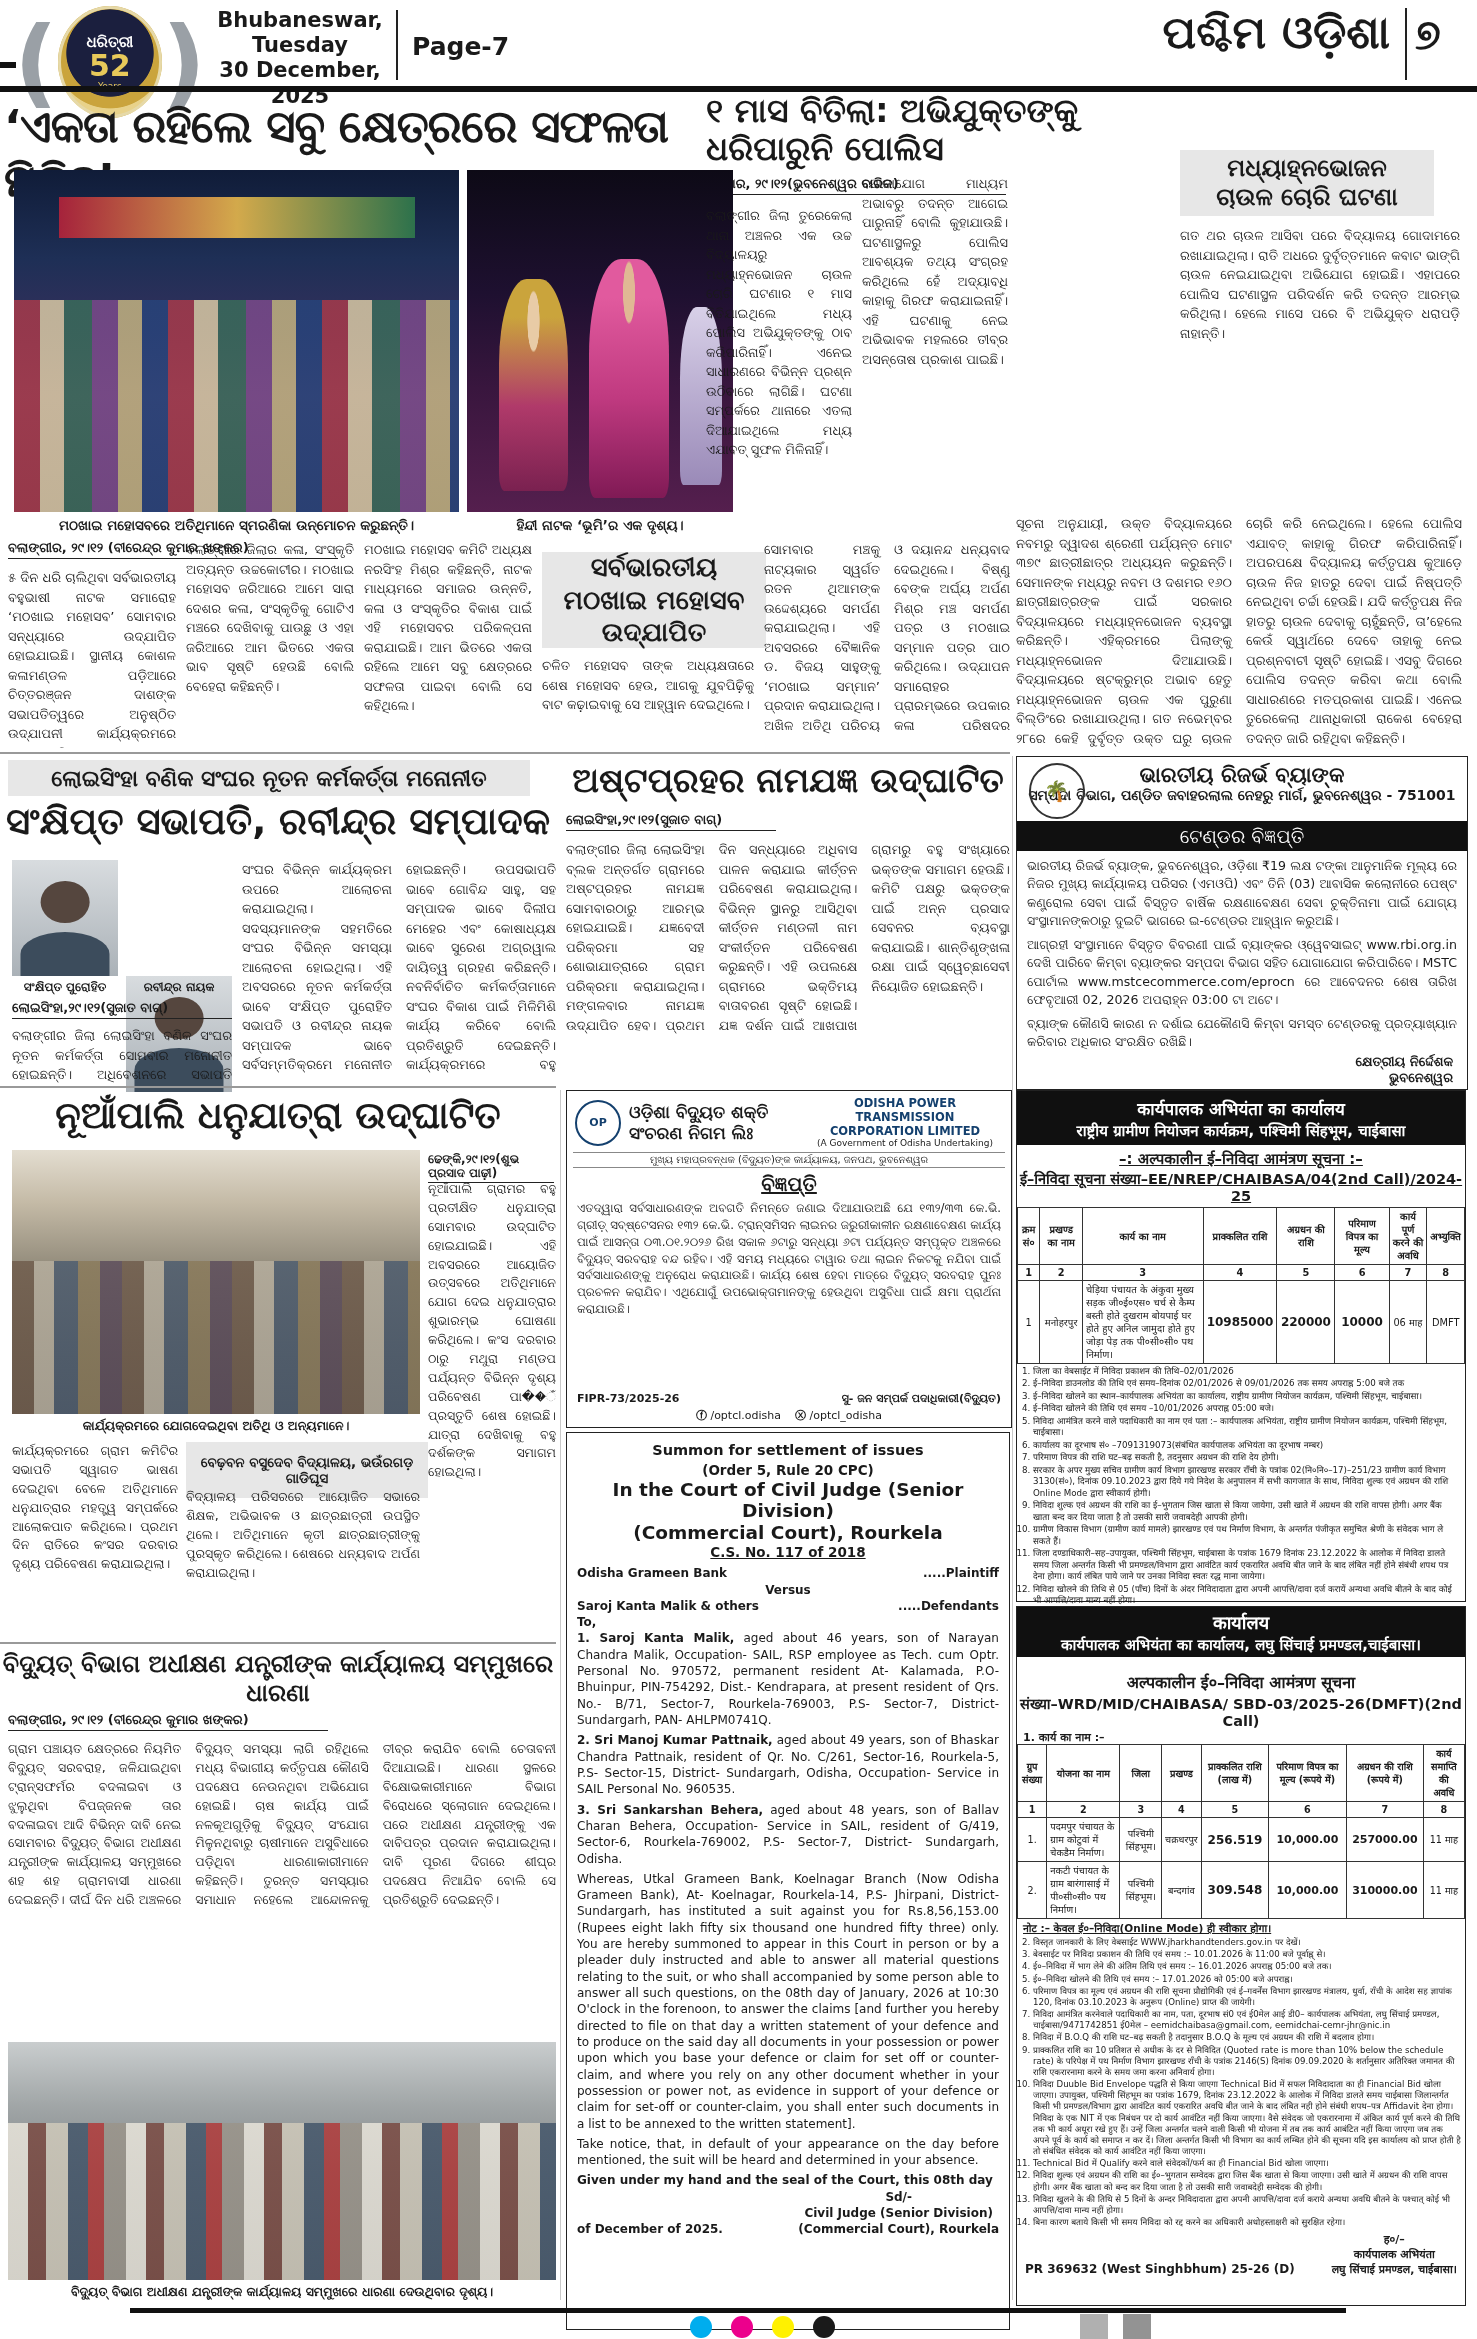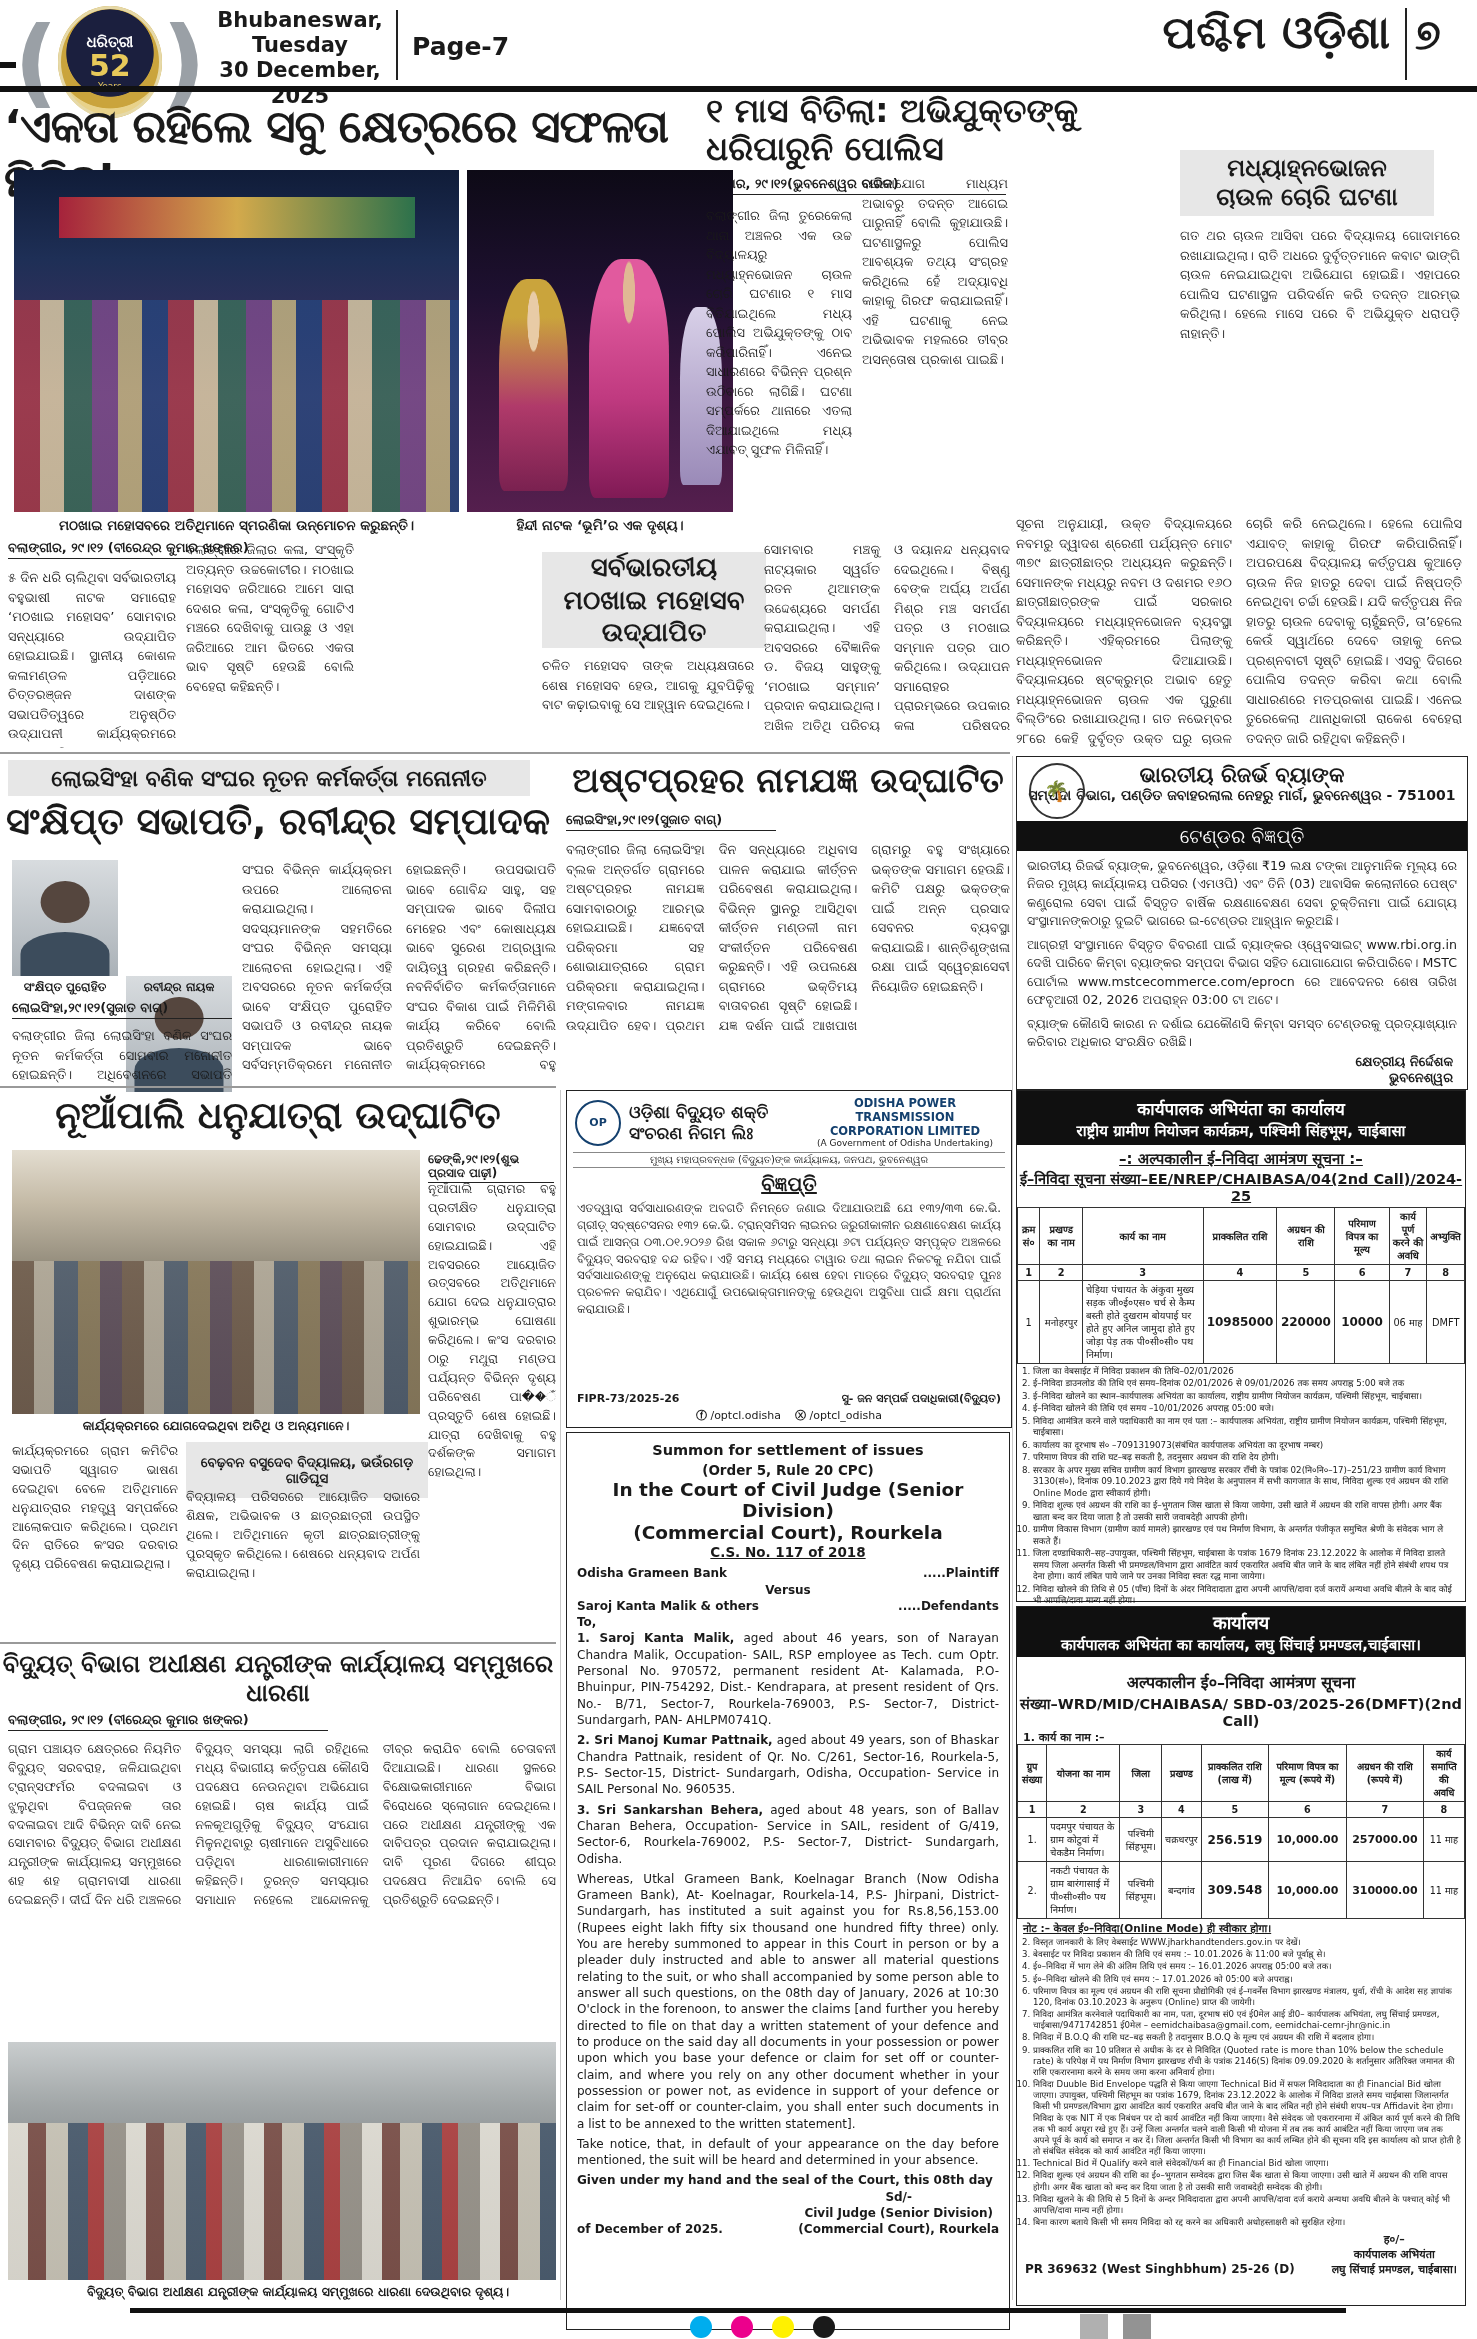--- a/index.html
+++ b/index.html
@@ -104,20 +104,21 @@
   <div class="abs caption" style="left:467px;top:517px;width:266px;">ହିନ୍ଦୀ ନାଟକ ‘ଭୂମି’ର ଏକ ଦୃଶ୍ୟ।</div>
 
   <div class="abs odia-body" style="left:706px;top:206px;width:146px;height:300px;overflow:hidden;">ବଲାଙ୍ଗୀର ଜିଲା ତୁରେକେଲା ଥାନା ଅଞ୍ଚଳର ଏକ ଉଚ୍ଚ ବିଦ୍ୟାଳୟରୁ ମଧ୍ୟାହ୍ନଭୋଜନ ଚାଉଳ ଚୋରି ଘଟଣାର ୧ ମାସ ବିତିଯାଇଥିଲେ ମଧ୍ୟ ପୋଲିସ ଅଭିଯୁକ୍ତଙ୍କୁ ଠାବ କରିପାରିନାହିଁ। ଏନେଇ ସାଧାରଣରେ ବିଭିନ୍ନ ପ୍ରଶ୍ନ ଉଠିବାରେ ଲାଗିଛି। ଘଟଣା ସମ୍ପର୍କରେ ଥାନାରେ ଏତଲା ଦିଆଯାଇଥିଲେ ମଧ୍ୟ ଏଯାବତ୍ ସୁଫଳ ମିଳିନାହିଁ।</div>
   <div class="abs odia-body" style="left:862px;top:174px;width:146px;height:332px;overflow:hidden;">ଯୋଗାଯୋଗ ମାଧ୍ୟମ ଅଭାବରୁ ତଦନ୍ତ ଆଗେଇ ପାରୁନାହିଁ ବୋଲି କୁହାଯାଉଛି। ଘଟଣାସ୍ଥଳରୁ ପୋଲିସ ଆବଶ୍ୟକ ତଥ୍ୟ ସଂଗ୍ରହ କରିଥିଲେ ହେଁ ଅଦ୍ୟାବଧି କାହାକୁ ଗିରଫ କରାଯାଇନାହିଁ। ଏହି ଘଟଣାକୁ ନେଇ ଅଭିଭାବକ ମହଲରେ ତୀବ୍ର ଅସନ୍ତୋଷ ପ୍ରକାଶ ପାଇଛି।</div>
   <div class="abs odia-body" style="left:1180px;top:226px;width:280px;height:280px;overflow:hidden;">ଗତ ଥର ଚାଉଳ ଆସିବା ପରେ ବିଦ୍ୟାଳୟ ଗୋଦାମରେ ରଖାଯାଇଥିଲା। ରାତି ଅଧରେ ଦୁର୍ବୃତ୍ତମାନେ କବାଟ ଭାଙ୍ଗି ଚାଉଳ ନେଇଯାଇଥିବା ଅଭିଯୋଗ ହୋଇଛି। ଏହାପରେ ପୋଲିସ ଘଟଣାସ୍ଥଳ ପରିଦର୍ଶନ କରି ତଦନ୍ତ ଆରମ୍ଭ କରିଥିଲା। ହେଲେ ମାସେ ପରେ ବି ଅଭିଯୁକ୍ତ ଧରାପଡ଼ି ନାହାନ୍ତି।</div>
   <div class="abs odia-body cols2" style="left:1016px;top:514px;width:446px;height:236px;overflow:hidden;">ସୂଚନା ଅନୁଯାୟୀ, ଉକ୍ତ ବିଦ୍ୟାଳୟରେ ନବମରୁ ଦ୍ୱାଦଶ ଶ୍ରେଣୀ ପର୍ଯ୍ୟନ୍ତ ମୋଟ ୩୭୯ ଛାତ୍ରୀଛାତ୍ର ଅଧ୍ୟୟନ କରୁଛନ୍ତି। ସେମାନଙ୍କ ମଧ୍ୟରୁ ନବମ ଓ ଦଶମର ୧୬୦ ଛାତ୍ରୀଛାତ୍ରଙ୍କ ପାଇଁ ସରକାର ବିଦ୍ୟାଳୟରେ ମଧ୍ୟାହ୍ନଭୋଜନ ବ୍ୟବସ୍ଥା କରିଛନ୍ତି। ଏହିକ୍ରମରେ ପିଲାଙ୍କୁ ମଧ୍ୟାହ୍ନଭୋଜନ ଦିଆଯାଉଛି। ବିଦ୍ୟାଳୟରେ ଷ୍ଟକ୍‌ରୁମ୍‌ର ଅଭାବ ହେତୁ ମଧ୍ୟାହ୍ନଭୋଜନ ଚାଉଳ ଏକ ପୁରୁଣା ବିଲ୍ଡିଂରେ ରଖାଯାଉଥିଲା। ଗତ ନଭେମ୍ବର ୨୮ରେ କେହି ଦୁର୍ବୃତ୍ତ ଉକ୍ତ ଘରୁ ଚାଉଳ ଚୋରି କରି ନେଇଥିଲେ। ହେଲେ ପୋଲିସ ଏଯାବତ୍ କାହାକୁ ଗିରଫ କରିପାରିନାହିଁ। ଅପରପକ୍ଷେ ବିଦ୍ୟାଳୟ କର୍ତ୍ତୃପକ୍ଷ କୁଆଡ଼େ ଚାଉଳ ନିଜ ହାତରୁ ଦେବା ପାଇଁ ନିଷ୍ପତ୍ତି ନେଇଥିବା ଚର୍ଚ୍ଚା ହେଉଛି। ଯଦି କର୍ତ୍ତୃପକ୍ଷ ନିଜ ହାତରୁ ଚାଉଳ ଦେବାକୁ ଚାହୁଁଛନ୍ତି, ତା’ହେଲେ କେଉଁ ସ୍ୱାର୍ଥରେ ଦେବେ ତାହାକୁ ନେଇ ପ୍ରଶ୍ନବାଚୀ ସୃଷ୍ଟି ହୋଇଛି। ଏସବୁ ଦିଗରେ ପୋଲିସ ତଦନ୍ତ କରିବା କଥା ବୋଲି ସାଧାରଣରେ ମତପ୍ରକାଶ ପାଇଛି। ଏନେଇ ତୁରେକେଲା ଥାନାଧିକାରୀ ରାକେଶ ବେହେରା ତଦନ୍ତ ଜାରି ରହିଥିବା କହିଛନ୍ତି।</div>
 
   <div class="abs dateline" style="left:8px;top:540px;width:330px;">ବଲାଙ୍ଗୀର, ୨୯।୧୨ (ବୀରେନ୍ଦ୍ର କୁମାର ଖଙ୍କର)</div>
   <div class="abs odia-body" style="left:8px;top:568px;width:168px;height:180px;overflow:hidden;">୫ ଦିନ ଧରି ଚାଲିଥିବା ସର୍ବଭାରତୀୟ ବହୁଭାଷୀ ନାଟକ ସମାରୋହ ‘ମଠଖାଇ ମହୋସବ’ ସୋମବାର ସନ୍ଧ୍ୟାରେ ଉଦ୍‌ଯାପିତ ହୋଇଯାଇଛି। ସ୍ଥାନୀୟ କୋଶଳ କଳାମଣ୍ଡଳ ପଡ଼ିଆରେ ଚିତ୍ତରଞ୍ଜନ ଦାଶଙ୍କ ସଭାପତିତ୍ୱରେ ଅନୁଷ୍ଠିତ ଉଦ୍‌ଯାପନୀ କାର୍ଯ୍ୟକ୍ରମରେ ମୁଖ୍ୟ ଅତିଥି ଭାବେ ବଲାଙ୍ଗୀର ଅତିରିକ୍ତ ଜିଲାପାଳ ଯୋଗ ଦେଇଥିଲେ।</div>
   <div class="abs odia-body" style="left:186px;top:540px;width:168px;height:208px;overflow:hidden;">ବଲାଙ୍ଗୀର ଜିଲାର କଳା, ସଂସ୍କୃତି ଅତ୍ୟନ୍ତ ଉଚ୍ଚକୋଟୀର। ମଠଖାଇ ମହୋସବ ଜରିଆରେ ଆମେ ସାରା ଦେଶର କଳା, ସଂସ୍କୃତିକୁ ଗୋଟିଏ ମଞ୍ଚରେ ଦେଖିବାକୁ ପାଉଛୁ ଓ ଏହା ଜରିଆରେ ଆମ ଭିତରେ ଏକତା ଭାବ ସୃଷ୍ଟି ହେଉଛି ବୋଲି ବେହେରା କହିଛନ୍ତି।</div>
+  <div class="abs odia-body" style="left:364px;top:540px;width:168px;height:208px;overflow:hidden;">ମଠଖାଇ ମହୋସବ କମିଟି ଅଧ୍ୟକ୍ଷ ନରସିଂହ ମିଶ୍ର କହିଛନ୍ତି, ନାଟକ ମାଧ୍ୟମରେ ସମାଜର ଉନ୍ନତି, କଳା ଓ ସଂସ୍କୃତିର ବିକାଶ ପାଇଁ ଏହି ମହୋସବର ପରିକଳ୍ପନା କରାଯାଇଛି। ଆମ ଭିତରେ ଏକତା ରହିଲେ ଆମେ ସବୁ କ୍ଷେତ୍ରରେ ସଫଳତା ପାଇବା ବୋଲି ସେ କହିଥିଲେ।</div>
   <div class="abs kicker" style="left:542px;top:552px;width:212px;height:96px;font-size:26px;line-height:1.25;padding:0 6px;">ସର୍ବଭାରତୀୟ ମଠଖାଇ ମହୋସବ ଉଦ୍‌ଯାପିତ</div>
   <div class="abs odia-body" style="left:542px;top:656px;width:212px;height:92px;overflow:hidden;">ଚଳିତ ମହୋସବ ତାଙ୍କ ଅଧ୍ୟକ୍ଷତାରେ ଶେଷ ମହୋସବ ହେଉ, ଆଗକୁ ଯୁବପିଢ଼ିକୁ ବାଟ କଢ଼ାଇବାକୁ ସେ ଆହ୍ୱାନ ଦେଇଥିଲେ।</div>
   <div class="abs odia-body cols2" style="left:764px;top:540px;width:246px;height:208px;overflow:hidden;">ସୋମବାର ମଞ୍ଚକୁ ନାଟ୍ୟକାର ସ୍ୱର୍ଗତ ରତନ ଥିଆମଙ୍କ ଉଦ୍ଦେଶ୍ୟରେ ସମର୍ପଣ କରାଯାଇଥିଲା। ଏହି ଅବସରରେ ବୈଜ୍ଞାନିକ ଡ. ବିଜୟ ସାହୁଙ୍କୁ ‘ମଠଖାଇ ସମ୍ମାନ’ ପ୍ରଦାନ କରାଯାଇଥିଲା। ଅଖିଳ ଅତିଥି ପରିଚୟ ଓ ଦୟାନନ୍ଦ ଧନ୍ୟବାଦ ଦେଇଥିଲେ। ବିଷ୍ଣୁ ବେଙ୍କ ଅର୍ଘ୍ୟ ଅର୍ପଣ ମିଶ୍ର ମଞ୍ଚ ସମର୍ପଣ ପତ୍ର ଓ ମଠଖାଇ ସମ୍ମାନ ପତ୍ର ପାଠ କରିଥିଲେ। ଉଦ୍‌ଯାପନ ସମାରୋହର ପ୍ରାରମ୍ଭରେ ଉପକାର କଳା ପରିଷଦର କଳାକାରମାନେ ସାଂସ୍କୃତିକ କାର୍ଯ୍ୟକ୍ରମ ପରିବେଷଣ କରିଥିଲେ। ସଭା ପରେ ମଧ୍ୟପ୍ରଦେଶ ଜବଲପୁରର ସମାଗମ ରଙ୍ଗମଣ୍ଡଳ ଅନୁଷ୍ଠାନ ପକ୍ଷରୁ ହିନ୍ଦୀ ନାଟକ ‘ଭୂମି’ ପରିବେଷଣ କରାଯାଇଥିଲା। ଆଶିଷ ପାଠକଙ୍କ ରଚିତ ଓ ସ୍ୱାତୀ ଦୁବେଙ୍କ ନିର୍ଦ୍ଦେଶିତ ଏହି ନାଟକ ଦର୍ଶକଙ୍କ ମନ କିଣିଥିଲା।</div>
 
   <div class="abs thin-rule" style="left:0;top:752px;width:1010px;height:2px;"></div>
 
   <div class="abs kicker" style="left:8px;top:760px;width:522px;height:36px;font-size:22px;">ଲୋଇସିଂହା ବଣିକ ସଂଘର ନୂତନ କର୍ମକର୍ତ୍ତା ମନୋନୀତ</div>
   <div class="abs ctr" style="left:0;top:800px;width:556px;font-size:37px;font-weight:bold;">ସଂକ୍ଷିପ୍ତ ସଭାପତି, ରବୀନ୍ଦ୍ର ସମ୍ପାଦକ</div>
 
   <div class="abs ph portrait" style="left:12px;top:860px;width:106px;height:116px;"></div>
@@ -222,21 +223,21 @@
     </div>
   </div>
 
   <div class="abs thin-rule" style="left:0;top:1642px;width:556px;height:2px;"></div>
   <div class="abs ctr" style="left:0;top:1650px;width:556px;font-size:24px;font-weight:bold;line-height:1.2;">ବିଦ୍ୟୁତ୍ ବିଭାଗ ଅଧୀକ୍ଷଣ ଯନ୍ତ୍ରୀଙ୍କ କାର୍ଯ୍ୟାଳୟ ସମ୍ମୁଖରେ ଧାରଣା</div>
   <div class="abs dateline" style="left:8px;top:1712px;width:320px;">ବଲାଙ୍ଗୀର, ୨୯।୧୨ (ବୀରେନ୍ଦ୍ର କୁମାର ଖଙ୍କର)</div>
   <div class="abs odia-body cols3" style="left:8px;top:1740px;width:548px;height:296px;overflow:hidden;font-size:12.6px;">ଗ୍ରାମ ପଞ୍ଚାୟତ କ୍ଷେତ୍ରରେ ନିୟମିତ ବିଦ୍ୟୁତ୍ ସରବରାହ, ଜଳିଯାଇଥିବା ଟ୍ରାନ୍ସଫର୍ମର ବଦଳାଇବା ଓ ଝୁଲୁଥିବା ବିପଜ୍ଜନକ ତାର ବଦଳାଇବା ଆଦି ବିଭିନ୍ନ ଦାବି ନେଇ ସୋମବାର ବିଦ୍ୟୁତ୍ ବିଭାଗ ଅଧୀକ୍ଷଣ ଯନ୍ତ୍ରୀଙ୍କ କାର୍ଯ୍ୟାଳୟ ସମ୍ମୁଖରେ ଶହ ଶହ ଗ୍ରାମବାସୀ ଧାରଣା ଦେଇଛନ୍ତି। ଦୀର୍ଘ ଦିନ ଧରି ଅଞ୍ଚଳରେ ବିଦ୍ୟୁତ୍ ସମସ୍ୟା ଲାଗି ରହିଥିଲେ ମଧ୍ୟ ବିଭାଗୀୟ କର୍ତ୍ତୃପକ୍ଷ କୌଣସି ପଦକ୍ଷେପ ନେଉନଥିବା ଅଭିଯୋଗ ହୋଇଛି। ଚାଷ କାର୍ଯ୍ୟ ପାଇଁ ନଳକୂଅଗୁଡ଼ିକୁ ବିଦ୍ୟୁତ୍ ସଂଯୋଗ ମିଳୁନଥିବାରୁ ଚାଷୀମାନେ ଅସୁବିଧାରେ ପଡ଼ିଥିବା ଧାରଣାକାରୀମାନେ କହିଛନ୍ତି। ତୁରନ୍ତ ସମସ୍ୟାର ସମାଧାନ ନହେଲେ ଆନ୍ଦୋଳନକୁ ତୀବ୍ର କରାଯିବ ବୋଲି ଚେତାବନୀ ଦିଆଯାଇଛି। ଧାରଣା ସ୍ଥଳରେ ବିକ୍ଷୋଭକାରୀମାନେ ବିଭାଗ ବିରୋଧରେ ସ୍ଲୋଗାନ ଦେଇଥିଲେ। ପରେ ଅଧୀକ୍ଷଣ ଯନ୍ତ୍ରୀଙ୍କୁ ଏକ ଦାବିପତ୍ର ପ୍ରଦାନ କରାଯାଇଥିଲା। ଦାବି ପୂରଣ ଦିଗରେ ଶୀଘ୍ର ପଦକ୍ଷେପ ନିଆଯିବ ବୋଲି ସେ ପ୍ରତିଶ୍ରୁତି ଦେଇଛନ୍ତି।</div>
   <div class="abs ph photo-protest" style="left:8px;top:2042px;width:548px;height:238px;">
     <div class="crowd"></div>
   </div>
-  <div class="abs caption" style="left:24px;top:2284px;width:548px;font-size:12.5px;">ବିଦ୍ୟୁତ୍ ବିଭାଗ ଅଧୀକ୍ଷଣ ଯନ୍ତ୍ରୀଙ୍କ କାର୍ଯ୍ୟାଳୟ ସମ୍ମୁଖରେ ଧାରଣା ଦେଉଥିବାର ଦୃଶ୍ୟ।</div>
+  <div class="abs caption" style="left:8px;top:2284px;width:548px;font-size:12.5px;">ବିଦ୍ୟୁତ୍ ବିଭାଗ ଅଧୀକ୍ଷଣ ଯନ୍ତ୍ରୀଙ୍କ କାର୍ଯ୍ୟାଳୟ ସମ୍ମୁଖରେ ଧାରଣା ଦେଉଥିବାର ଦୃଶ୍ୟ।</div>
 
   <div class="abs box" style="left:1016px;top:1090px;width:450px;height:512px;box-sizing:border-box;">
     <div class="blackbar" style="height:54px;">
       <div class="b" style="font-size:17px;">कार्यपालक अभियंता का कार्यालय</div>
       <div class="b" style="font-size:15px;">राष्ट्रीय ग्रामीण नियोजन कार्यक्रम, पश्चिमी सिंहभूम, चाईबासा</div>
     </div>
     <div class="ctr b" style="font-size:15px;text-decoration:underline;margin-top:3px;">–: अल्पकालीन ई–निविदा आमंत्रण सूचना :–</div>
     <div class="ctr b" style="font-size:14.5px;text-decoration:underline;">ई–निविदा सूचना संख्या–EE/NREP/CHAIBASA/04(2nd Call)/2024-25</div>
     <table class="tnd" style="font-size:9.8px;margin-top:3px;">
       <thead>

